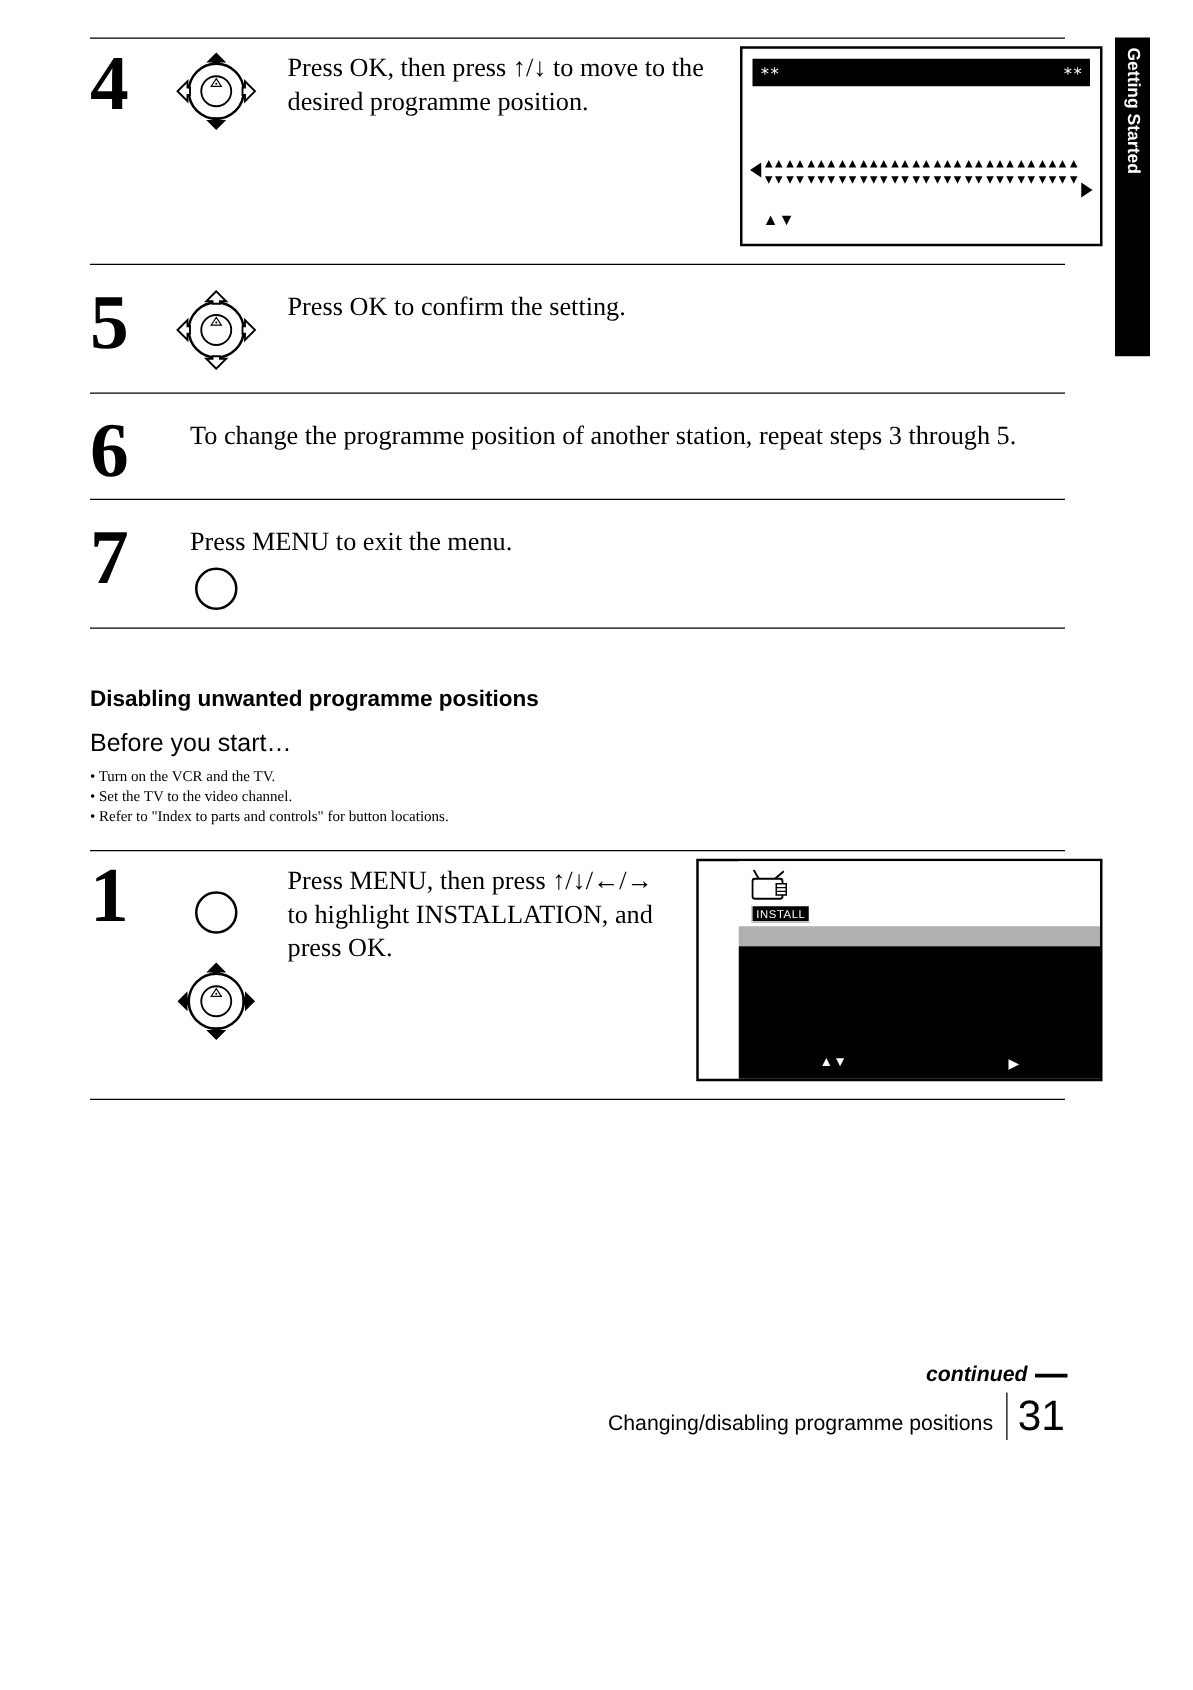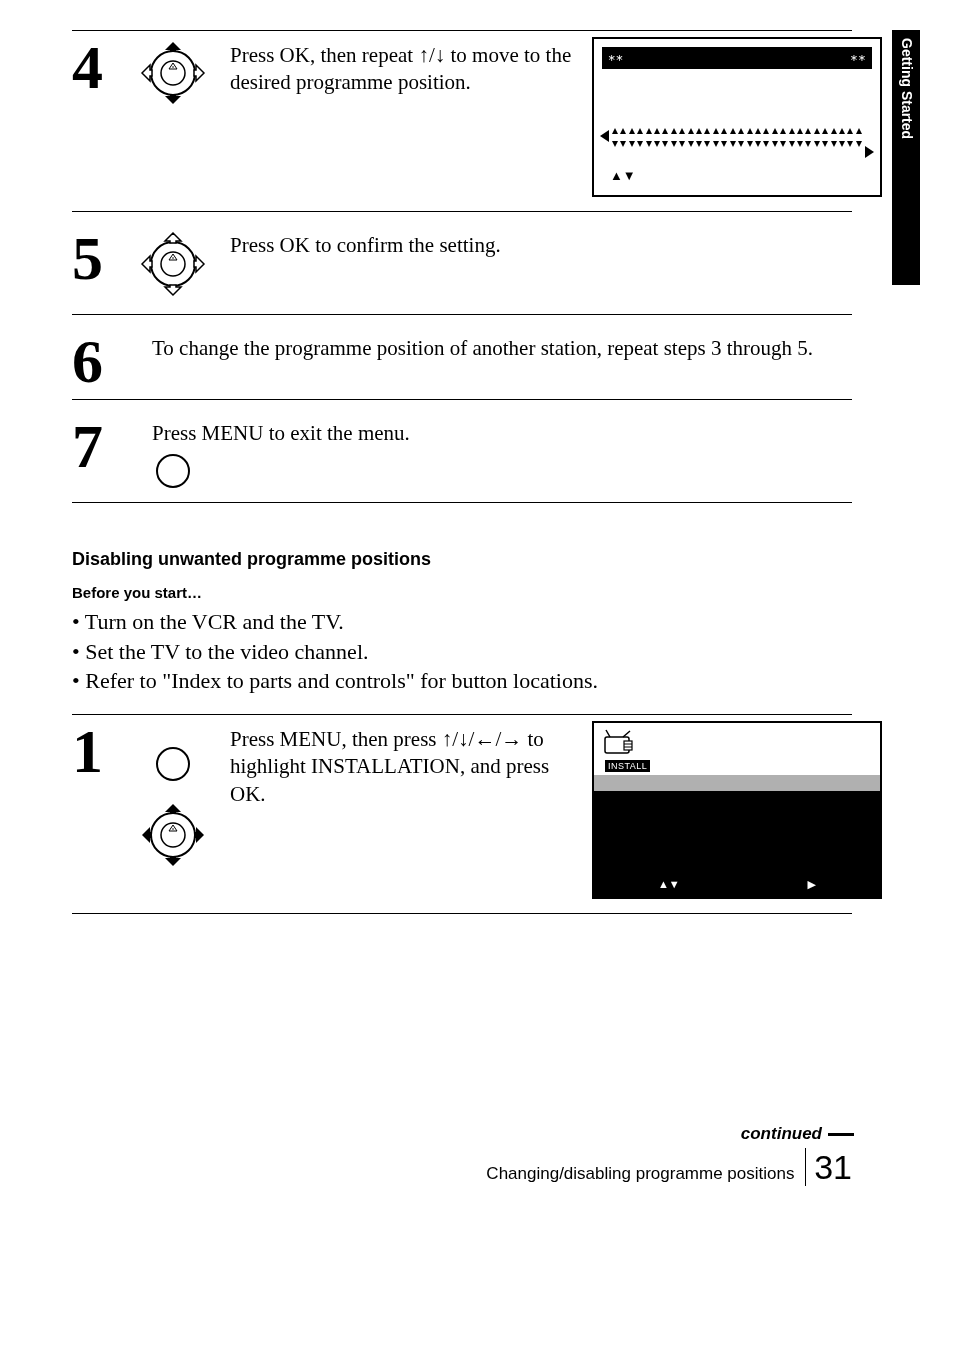--- a/index.html
+++ b/index.html
@@ -85,25 +85,26 @@
     background: #000;
     color: #fff;
     height: 22px;
     line-height: 22px;
     padding: 0 6px;
     display: flex;
     justify-content: space-between;
     font-size: 13px;
   }
   .install-menu-box {
-    width: 290px;
+    width: 325px;
     flex-shrink: 0;
     border: 2px solid #000;
     min-height: 172px;
     position: relative;
+    padding-left: 32px;
   }
   .install-icon-area {
     background: #fff;
     padding: 6px 10px 2px 10px;
   }
   .install-icon {
     width: 30px;
     height: 26px;
     display: block;
   }
@@ -152,26 +153,26 @@
     margin: 46px 0 14px 0;
   }
   .body-text {
     font-size: 21px;
     line-height: 1.35;
     margin: 0 0 20px 0;
     width: 780px;
   }
   .sub-heading {
     font-family: Arial, Helvetica, sans-serif;
-    font-weight: bold;
-    font-size: 15px;
+    font-weight: normal;
+    font-size: 20px;
     margin: 10px 0 6px 0;
   }
   .bullets {
-    font-size: 22px;
+    font-size: 12px;
     line-height: 1.35;
     margin: 0 0 18px 0;
     padding-left: 0;
     list-style: none;
   }
   .bullets li::before {
     content: "•  ";
   }
 
   .side-tri-left {
@@ -264,21 +265,21 @@
         <circle cx="36" cy="36" r="12" fill="#fff" stroke="#000" stroke-width="1.5"></circle>
         <polygon points="36,26 32,32 40,32" fill="none" stroke="#000" stroke-width="1"></polygon>
         <circle cx="36" cy="30" r="0.8" fill="#000"></circle>
         <polygon points="36,5 28,13 33,13 33,15 39,15 39,13 44,13" fill="#000"></polygon>
         <polygon points="36,67 28,59 33,59 33,57 39,57 39,59 44,59" fill="#000"></polygon>
         <polygon points="5,36 13,28 13,33 15,33 15,39 13,39 13,44" fill="#fff" stroke="#000" stroke-width="1.5"></polygon>
         <polygon points="67,36 59,28 59,33 57,33 57,39 59,39 59,44" fill="#fff" stroke="#000" stroke-width="1.5"></polygon>
       </svg>
     </div>
     <div class="text-col">
-      <span>Press OK, then repeat </span><span class="arrow-glyph">↑</span><span>/</span><span class="arrow-glyph">↓</span><span> to move to the desired programme position.</span>
+      <span>Press OK, then press </span><span class="arrow-glyph">↑</span><span>/</span><span class="arrow-glyph">↓</span><span> to move to the desired programme position.</span>
     </div>
     <div class="display-box" style="padding:0;">
       <div style="padding:8px;">
         <div class="swap-bar">
           <span>∗∗</span>
           <span>∗∗</span>
         </div>
         <div style="height:58px;"></div>
         <div style="position:relative; height:34px;">
           <div class="side-tri-left" style="top:2px;"></div>

